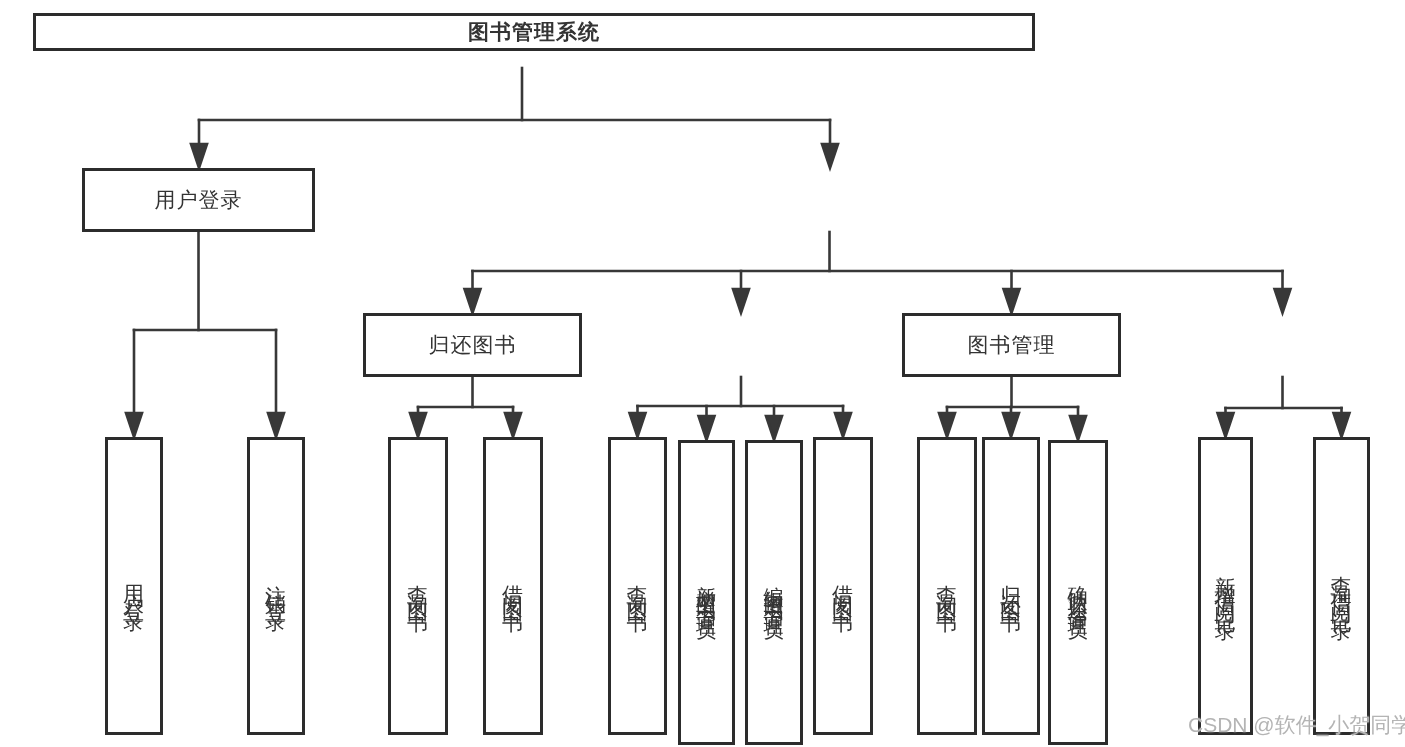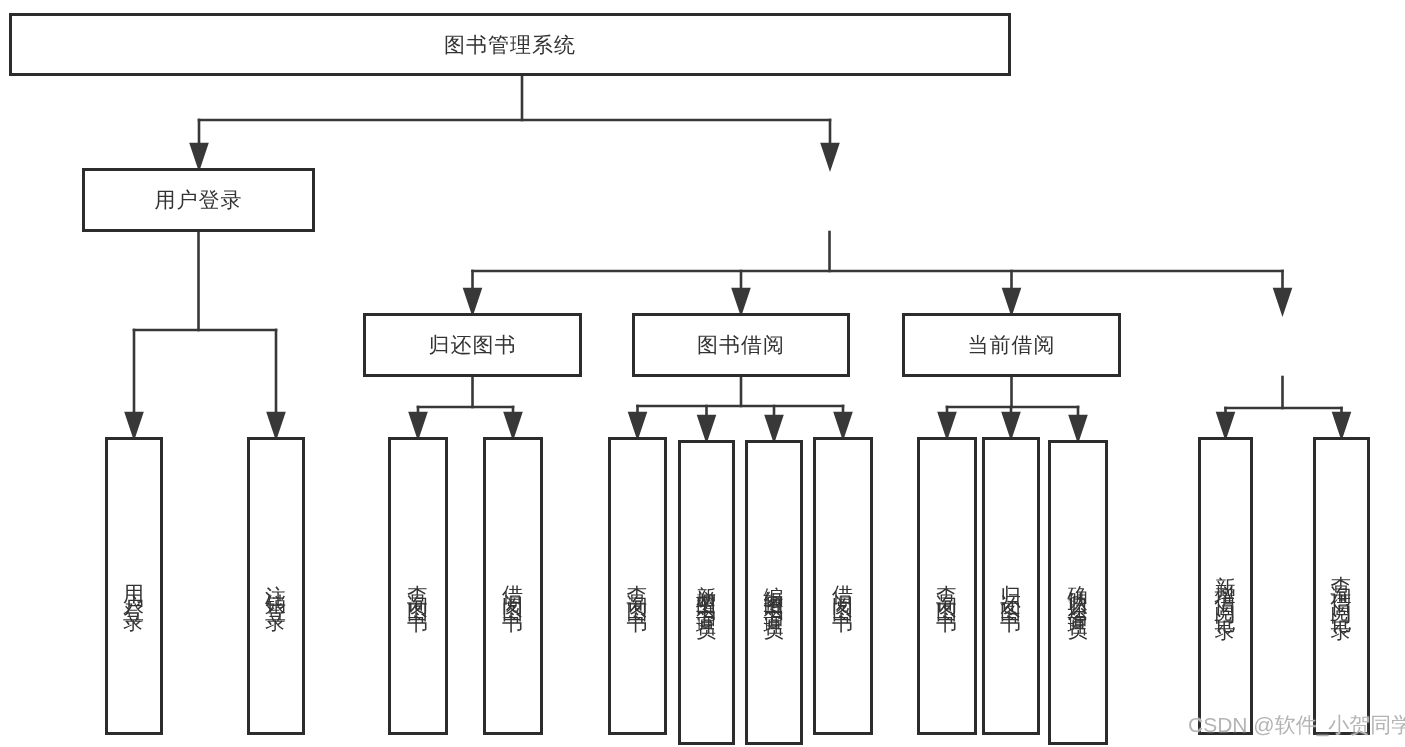--- a/index.html
+++ b/index.html
@@ -25,21 +25,21 @@
   .v{
     writing-mode:vertical-rl;
     text-orientation:mixed;
     font-size:21px;
     letter-spacing:9px;
     line-height:1;
   }
   .v-long{font-size:20px;letter-spacing:5px;}
 
   
-  #n-root          {left:9px;  top:13px;  width:1002px; height:63px;}
+  #n-root          {left:33px;  top:13px;  width:1002px; height:38px;font-weight:bold;}
   #n-user-login    {left:82px;  top:168px; width:233px;  height:64px;}
   #n-book-mgmt     {left:712px; top:168px; width:235px;  height:64px;}
   #n-new-book-rec  {left:363px; top:313px; width:219px;  height:64px;}
   #n-book-borrow   {left:632px; top:313px; width:218px;  height:64px;}
   #n-current-borrow{left:902px; top:313px; width:219px;  height:64px;}
   #n-borrow-records{left:1173px;top:313px; width:219px;  height:64px;}
 
   #n-leaf-user-login {left:105px; top:437px; width:58px; height:298px;}
   #n-leaf-logout     {left:247px; top:437px; width:58px; height:298px;}
   #n-leaf-nbr-query  {left:388px; top:437px; width:60px; height:298px;}
@@ -142,22 +142,21 @@
         <polygon points="1333.5,413 1349.5,413 1341.5,437"></polygon>
       </g>
     </g>
   </svg>
 
   <div class="node h" id="n-root">图书管理系统</div>
 
   <div class="node h" id="n-user-login">用户登录</div>
 
   <div class="node h" id="n-new-book-rec">归还图书</div>
-  <div class="node h" id="n-book-borrow">图书借阅</div>
-  <div class="node h" id="n-current-borrow">当前借阅</div>
+  <div class="node h" id="n-current-borrow">图书管理</div>
 
   <div class="node v" id="n-leaf-user-login">用户登录</div>
   <div class="node v" id="n-leaf-logout">注销登录</div>
   <div class="node v" id="n-leaf-nbr-query">查询图书</div>
   <div class="node v" id="n-leaf-nbr-borrow">借阅图书</div>
   <div class="node v" id="n-leaf-bb-query">查询图书</div>
   <div class="node v v-long" id="n-leaf-bb-add">新增图书（管理员）</div>
   <div class="node v v-long" id="n-leaf-bb-edit">编辑图书（管理员）</div>
   <div class="node v" id="n-leaf-bb-borrow">借阅图书</div>
   <div class="node v" id="n-leaf-cb-query">查询图书</div>

